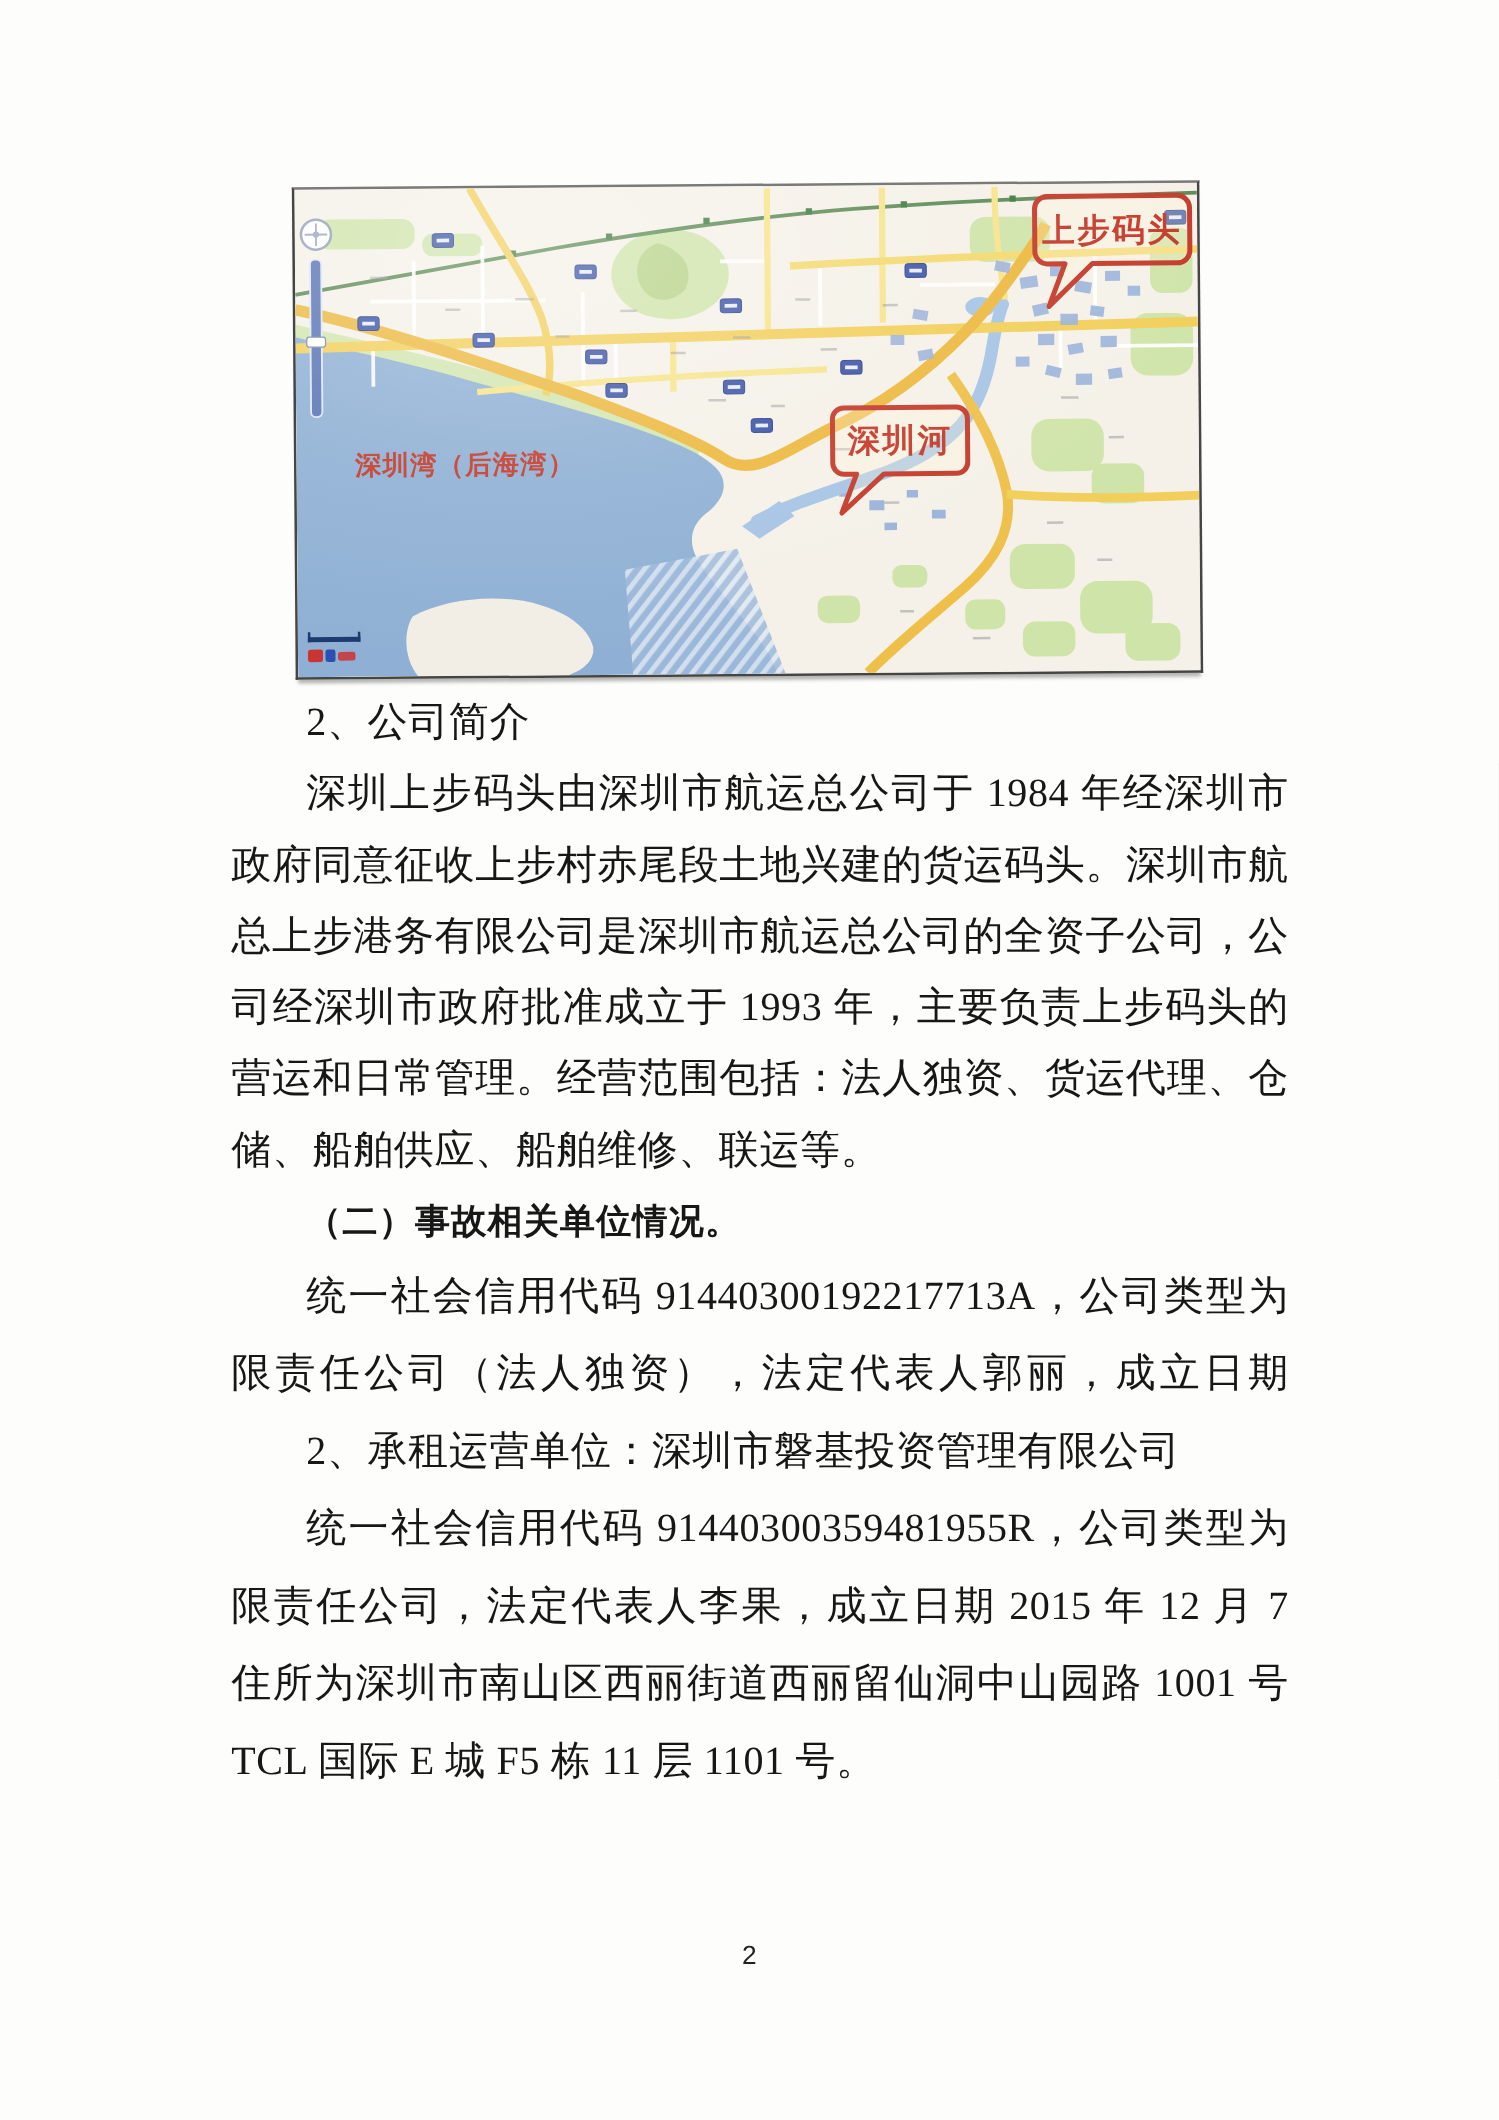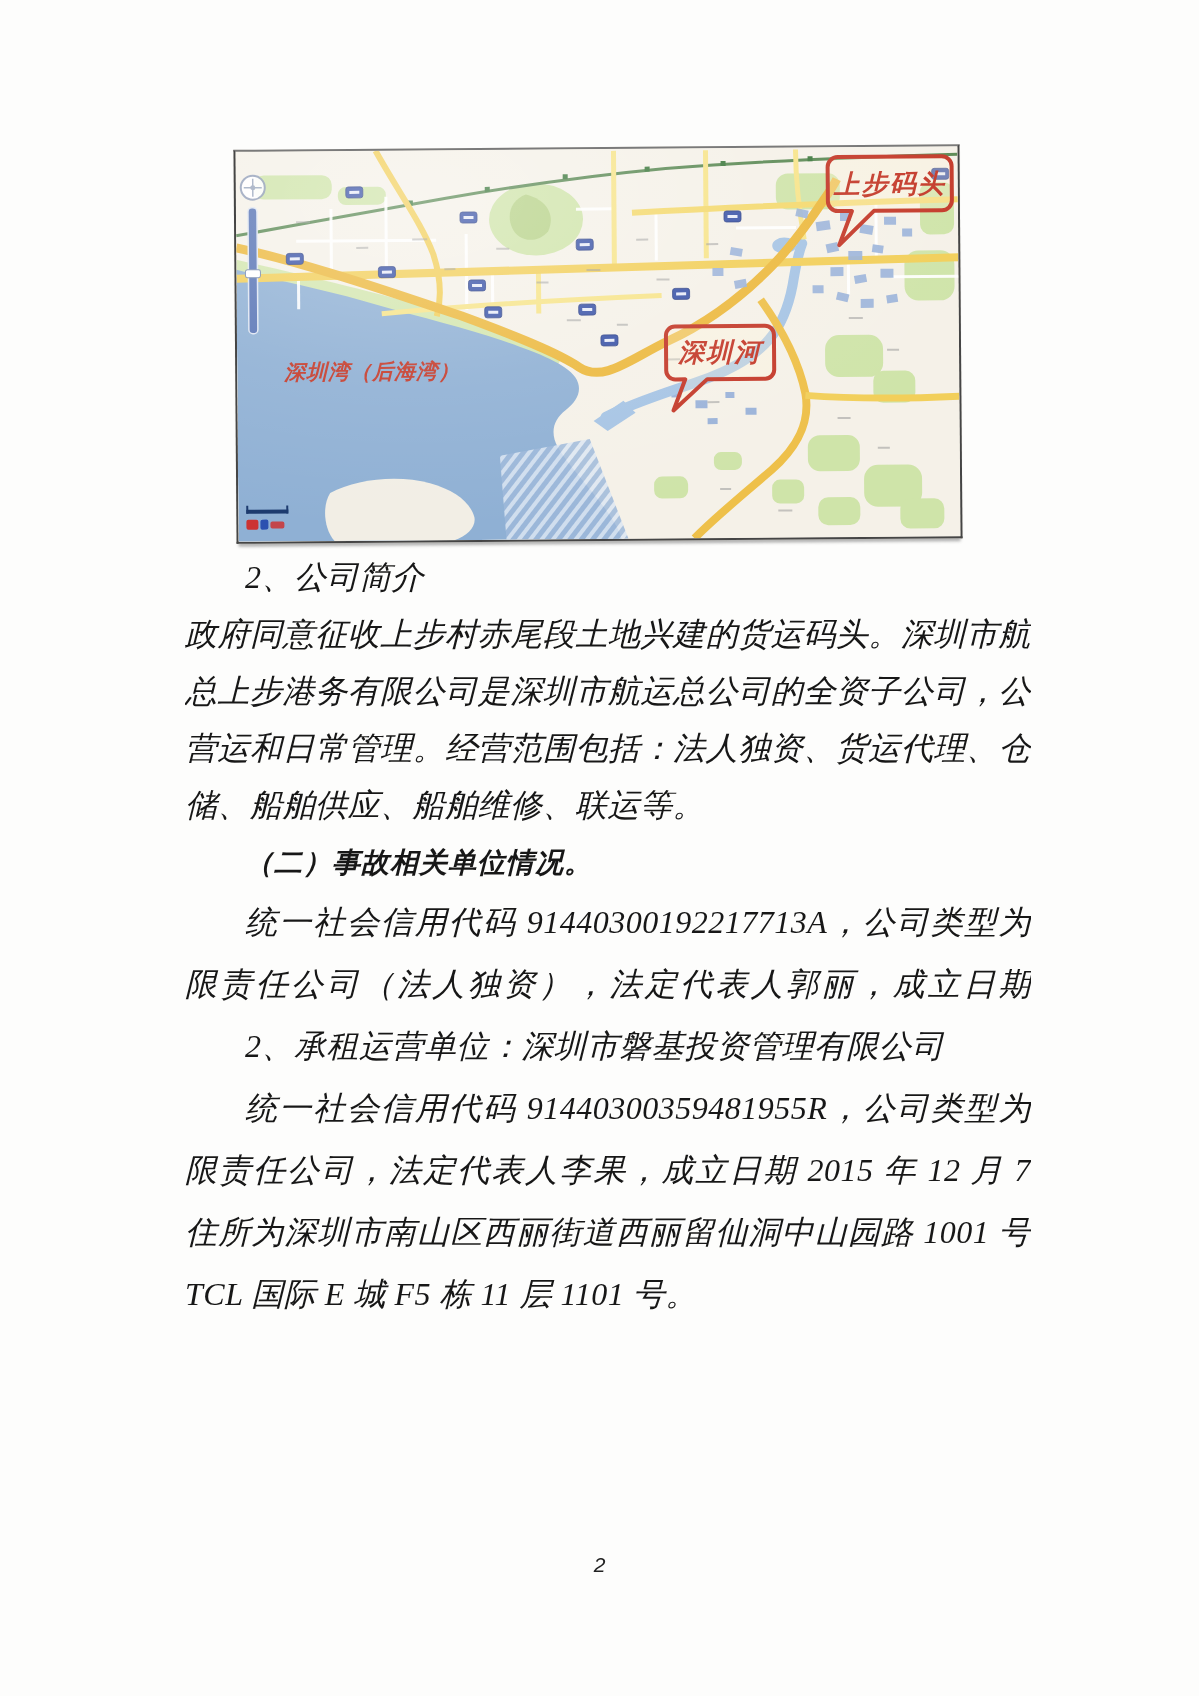--- a/index.html
+++ b/index.html
@@ -1,19 +1,19 @@
 <!DOCTYPE html>
 <html><head>
 <meta charset="utf-8">
 <style>
   html,body{margin:0;padding:0;background:#e9e9e9;}
   .page{
     position:relative;width:1199px;height:1696px;margin:0 auto;
     background:#fdfdfc;overflow:hidden;
-    font-family:"Liberation Serif","DejaVu Serif",serif;color:#171717;font-style:italic;
+    font-family:"Liberation Serif","DejaVu Serif",serif;color:#171717;
   }
   
   .map-photo{
     position:absolute;left:235px;top:147px;width:722px;height:390px;
     border:2px solid #454545;border-top-color:#7a7a7a;
     transform:rotate(-0.45deg);
     box-shadow:0 5px 3px -2px rgba(90,90,90,.45);
     background:#f5f1e8;overflow:hidden;
   }
   .map-photo svg{display:block;width:100%;height:100%;}
@@ -239,22 +239,24 @@
         <path d="M438,178 H528 A9,9 0 0 1 537,187 V222 A9,9 0 0 1 528,231 H470 L436,262 L448,231 H438 A9,9 0 0 1 429,222 V187 A9,9 0 0 1 438,178 Z" fill="rgba(255,244,214,0.28)" stroke-width="4" stroke-linejoin="round" stroke="#c43a2a"></path>
         <text x="483" y="213" font-size="26" text-anchor="middle" letter-spacing="2" font-weight="600" fill="#c43a2a">深圳河</text>
       </g>
 
       <rect width="722" height="390" fill="url(#glare)"></rect>
     </svg>
   </figure>
 
   <main id="doc-lines">
       <div class="line ind">2、公司简介</div>
+      <div class="line j ind">深圳上步码头由深圳市航运总公司于 1984 年经深圳市</div>
       <div class="line j">政府同意征收上步村赤尾段土地兴建的货运码头。深圳市航</div>
       <div class="line j">总上步港务有限公司是深圳市航运总公司的全资子公司，公</div>
+      <div class="line j">司经深圳市政府批准成立于 1993 年，主要负责上步码头的</div>
       <div class="line j">营运和日常管理。经营范围包括：法人独资、货运代理、仓</div>
       <div class="line">储、船舶供应、船舶维修、联运等。</div>
       <div class="line ind bold">（二）事故相关单位情况。</div>
       <div class="line g2 j ind">统一社会信用代码 91440300192217713A，公司类型为有</div>
       <div class="line g2 j">限责任公司（法人独资），法定代表人郭丽，成立日期 1993</div>
       <div class="line g2 ind">2、承租运营单位：深圳市磐基投资管理有限公司</div>
       <div class="line g2 j ind">统一社会信用代码 91440300359481955R，公司类型为有</div>
       <div class="line g2 j">限责任公司，法定代表人李果，成立日期 2015 年 12 月 7 日，</div>
       <div class="line g2 j">住所为深圳市南山区西丽街道西丽留仙洞中山园路 1001 号</div>
       <div class="line g2">TCL 国际 E 城 F5 栋 11 层 1101 号。</div>

